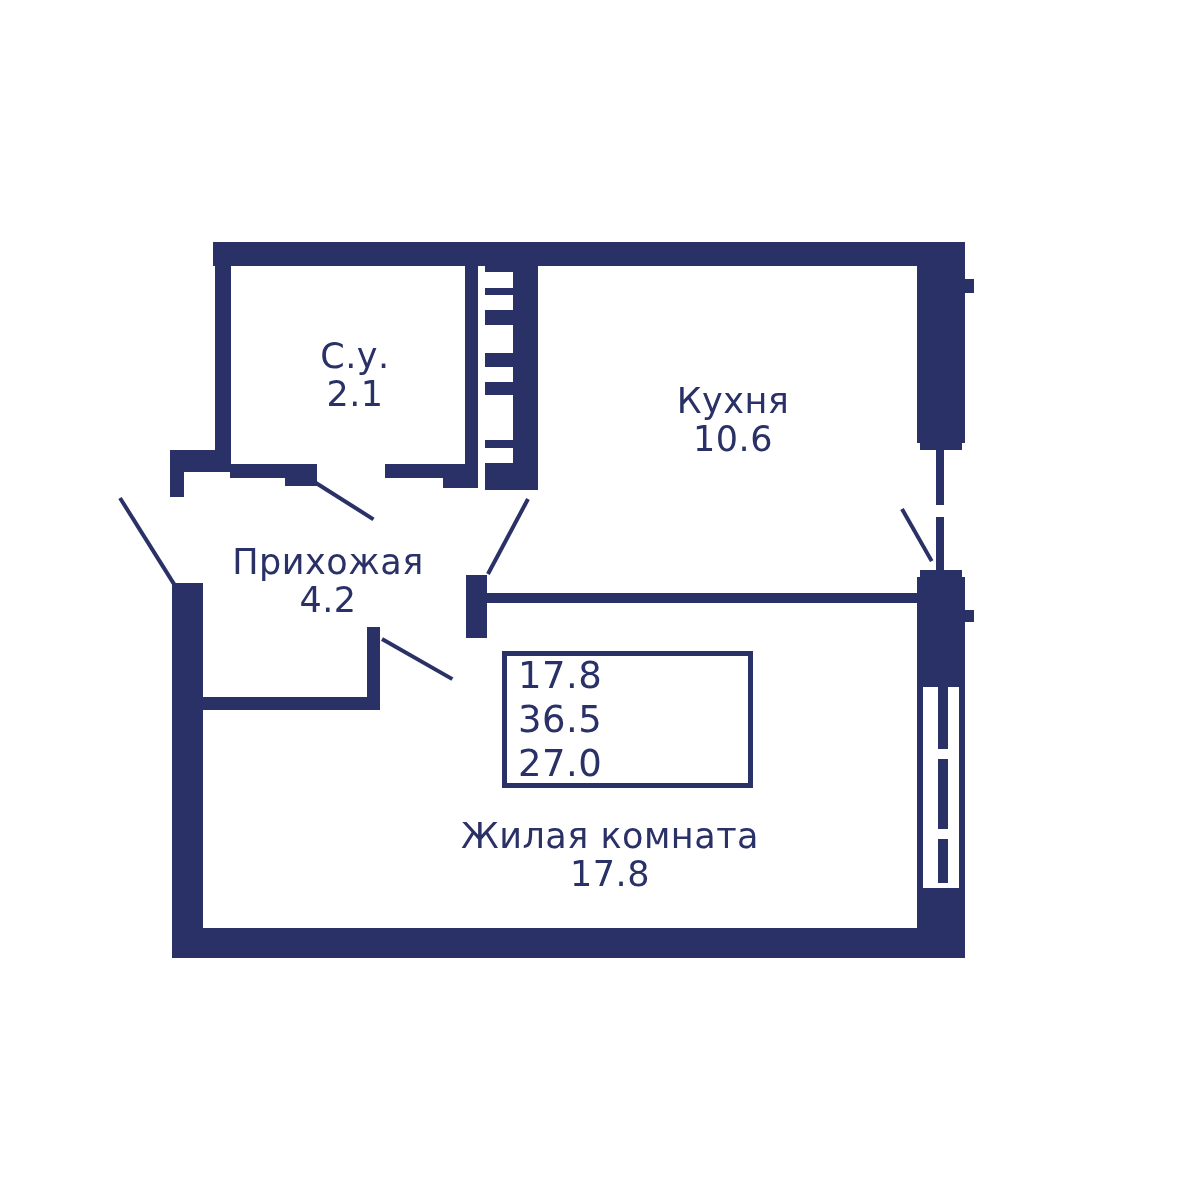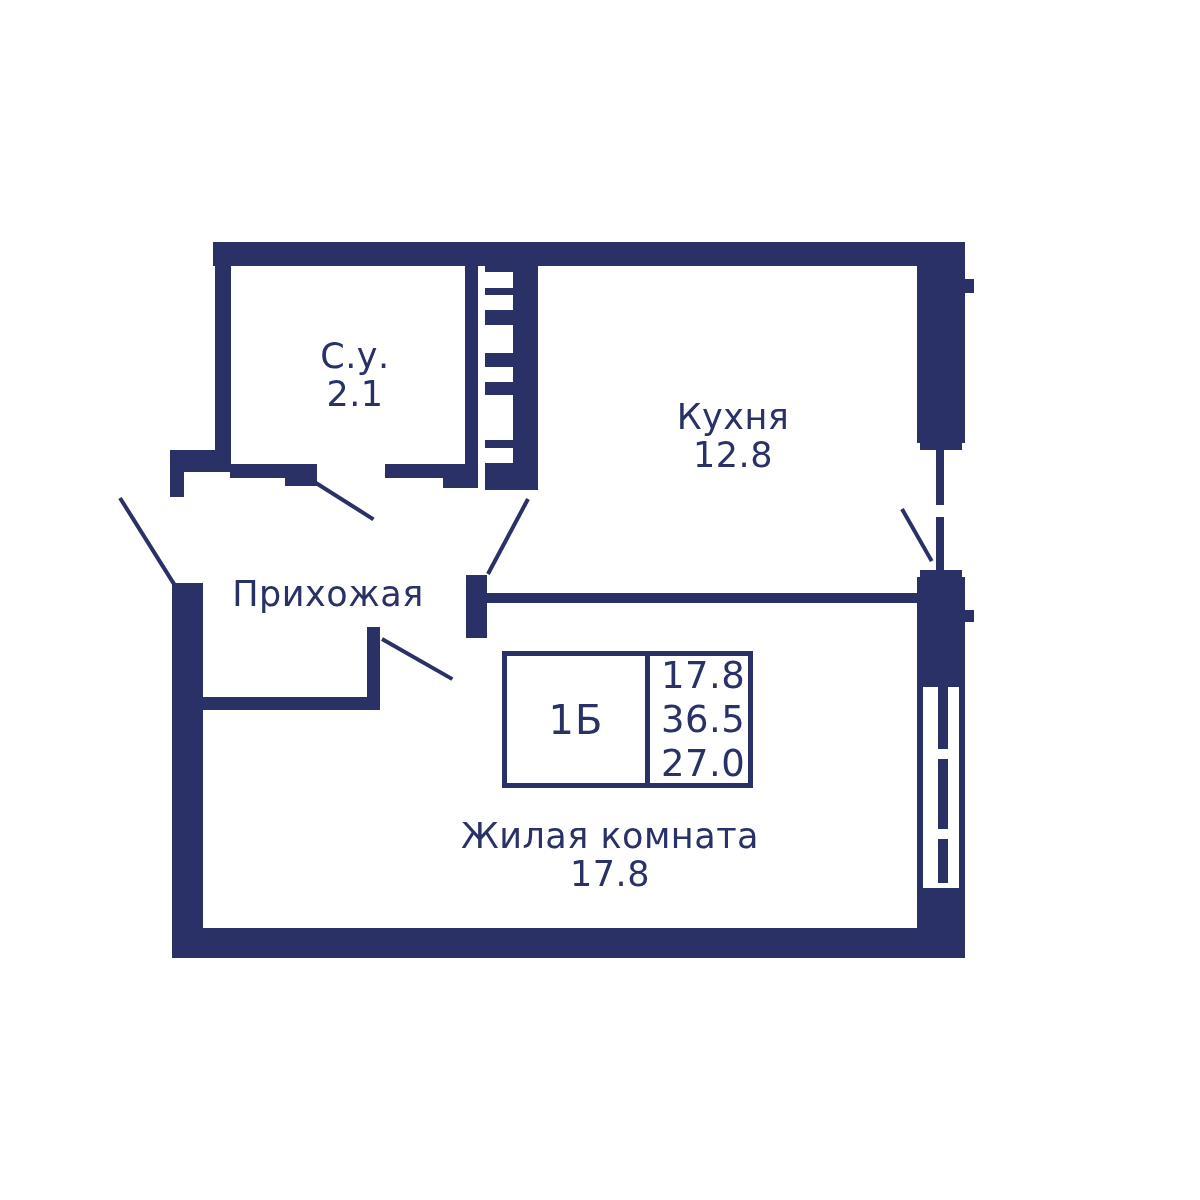--- a/index.html
+++ b/index.html
@@ -90,37 +90,37 @@
   <div class="line" style="left:316px;top:481px;width:68px;transform:rotate(32.3deg)"></div>
   <div class="line" style="left:528px;top:497px;width:85px;transform:rotate(118.1deg)"></div>
   <div class="line" style="left:382px;top:637px;width:81px;transform:rotate(29.7deg)"></div>
   <div class="line" style="left:902px;top:507px;width:60px;transform:rotate(60.3deg)"></div>
 
   <div class="lbl" style="left:355px;top:375px">
     <div>С.у.</div>
     <div>2.1</div>
   </div>
 
-  <div class="lbl" style="left:733px;top:436px">
+  <div class="lbl" style="left:733px;top:420px">
     <div>Кухня</div>
-    <div>12.8</div>
+    <div>10.6</div>
   </div>
 
-  <div class="lbl" style="left:328px;top:594px">
+  <div class="lbl" style="left:328px;top:581px">
     <div>Прихожая</div>
+    <div>4.2</div>
   </div>
 
   <div class="lbl" style="left:610px;top:855px">
     <div>Жилая комната</div>
     <div>17.8</div>
   </div>
 
 
   <div class="info-box">
-    <div class="info-left">1Б</div>
     <div class="info-right">
       <div>17.8</div>
       <div>36.5</div>
       <div>27.0</div>
     </div>
   </div>
 
 </div>
 
 </body></html>

